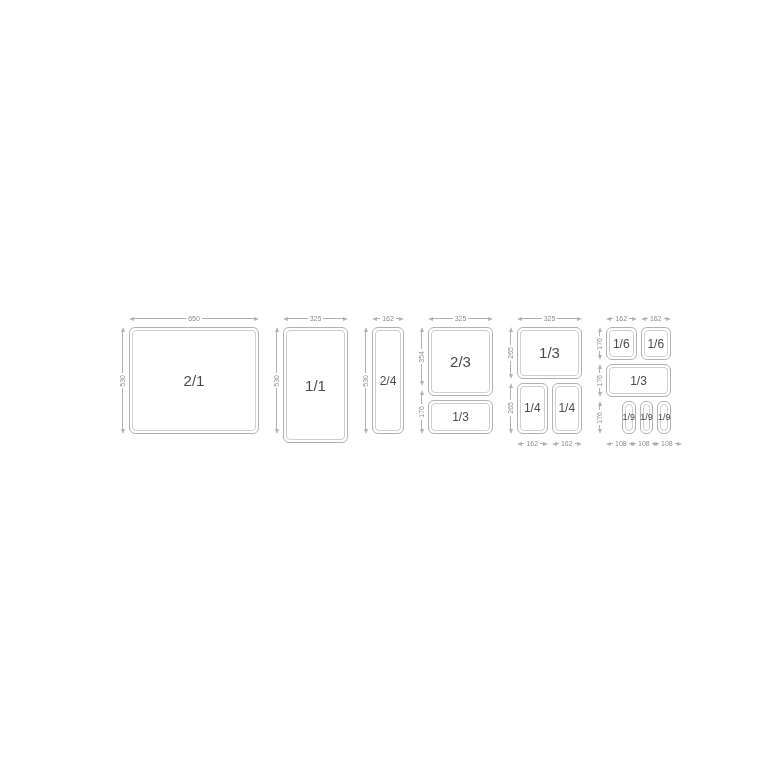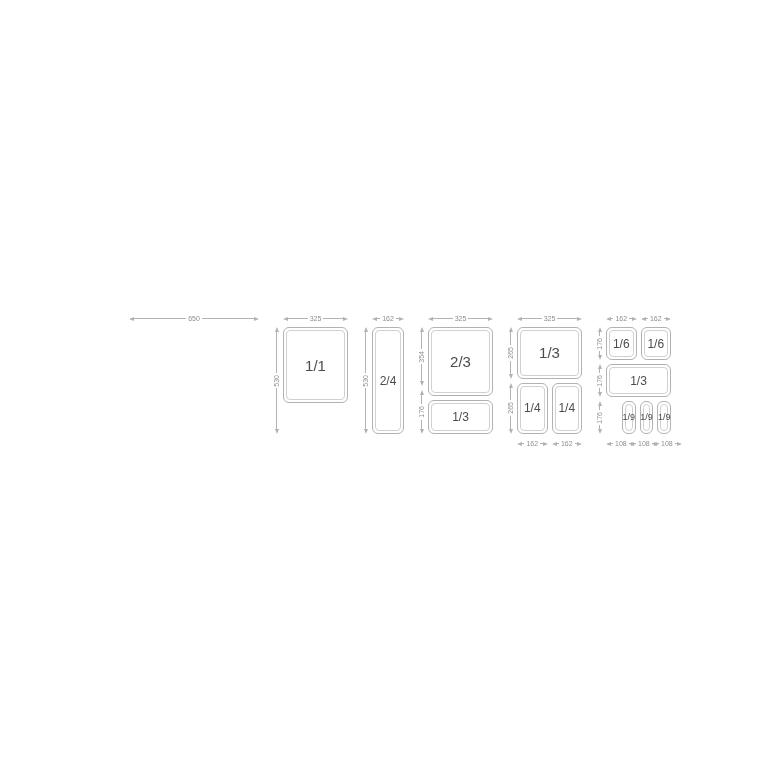--- a/index.html
+++ b/index.html
@@ -63,20 +63,38 @@
     <div class="gn-section">
       <div class="dim-row top" style="margin-left: 11px; width: 130px;">
         <div class="hdim" style="flex-grow: 650;">
           <div class="arr l"></div>
           <div class="hline"></div>
           <div class="lab">650</div>
           <div class="hline"></div>
           <div class="arr r"></div>
         </div>
       </div>
+      <div class="sec-body">
+        <div class="dim-col" style="height: 107px;">
+          <div class="vdim" style="flex-grow: 530;">
+            <div class="arr u"></div>
+            <div class="vline"></div>
+            <div class="lab">530</div>
+            <div class="vline"></div>
+            <div class="arr d"></div>
+          </div>
+        </div>
+        <div class="pan-grid" style="width: 130px; height: 107px;">
+          <div class="pan-row" style="flex-grow: 530; flex-basis: 0px;">
+            <div class="pan lg" style="flex-grow: 650; flex-basis: 0px;">
+              <span class="pan-label">2/1</span>
+            </div>
+          </div>
+        </div>
+      </div>
     </div>
     <div class="gn-section">
       <div class="dim-row top" style="margin-left: 11px; width: 65px;">
         <div class="hdim" style="flex-grow: 325;">
           <div class="arr l"></div>
           <div class="hline"></div>
           <div class="lab">325</div>
           <div class="hline"></div>
           <div class="arr r"></div>
         </div>
@@ -84,21 +102,21 @@
       <div class="sec-body">
         <div class="dim-col" style="height: 107px;">
           <div class="vdim" style="flex-grow: 530;">
             <div class="arr u"></div>
             <div class="vline"></div>
             <div class="lab">530</div>
             <div class="vline"></div>
             <div class="arr d"></div>
           </div>
         </div>
-        <div class="pan-grid" style="width: 65px; height: 76px;">
+        <div class="pan-grid" style="width: 65px; height: 116px;">
           <div class="pan-row" style="flex-grow: 530; flex-basis: 0px;">
             <div class="pan lg" style="flex-grow: 325; flex-basis: 0px;">
               <span class="pan-label">1/1</span>
             </div>
           </div>
         </div>
       </div>
     </div>
     <div class="gn-section">
       <div class="dim-row top" style="margin-left: 11px; width: 32px;">

